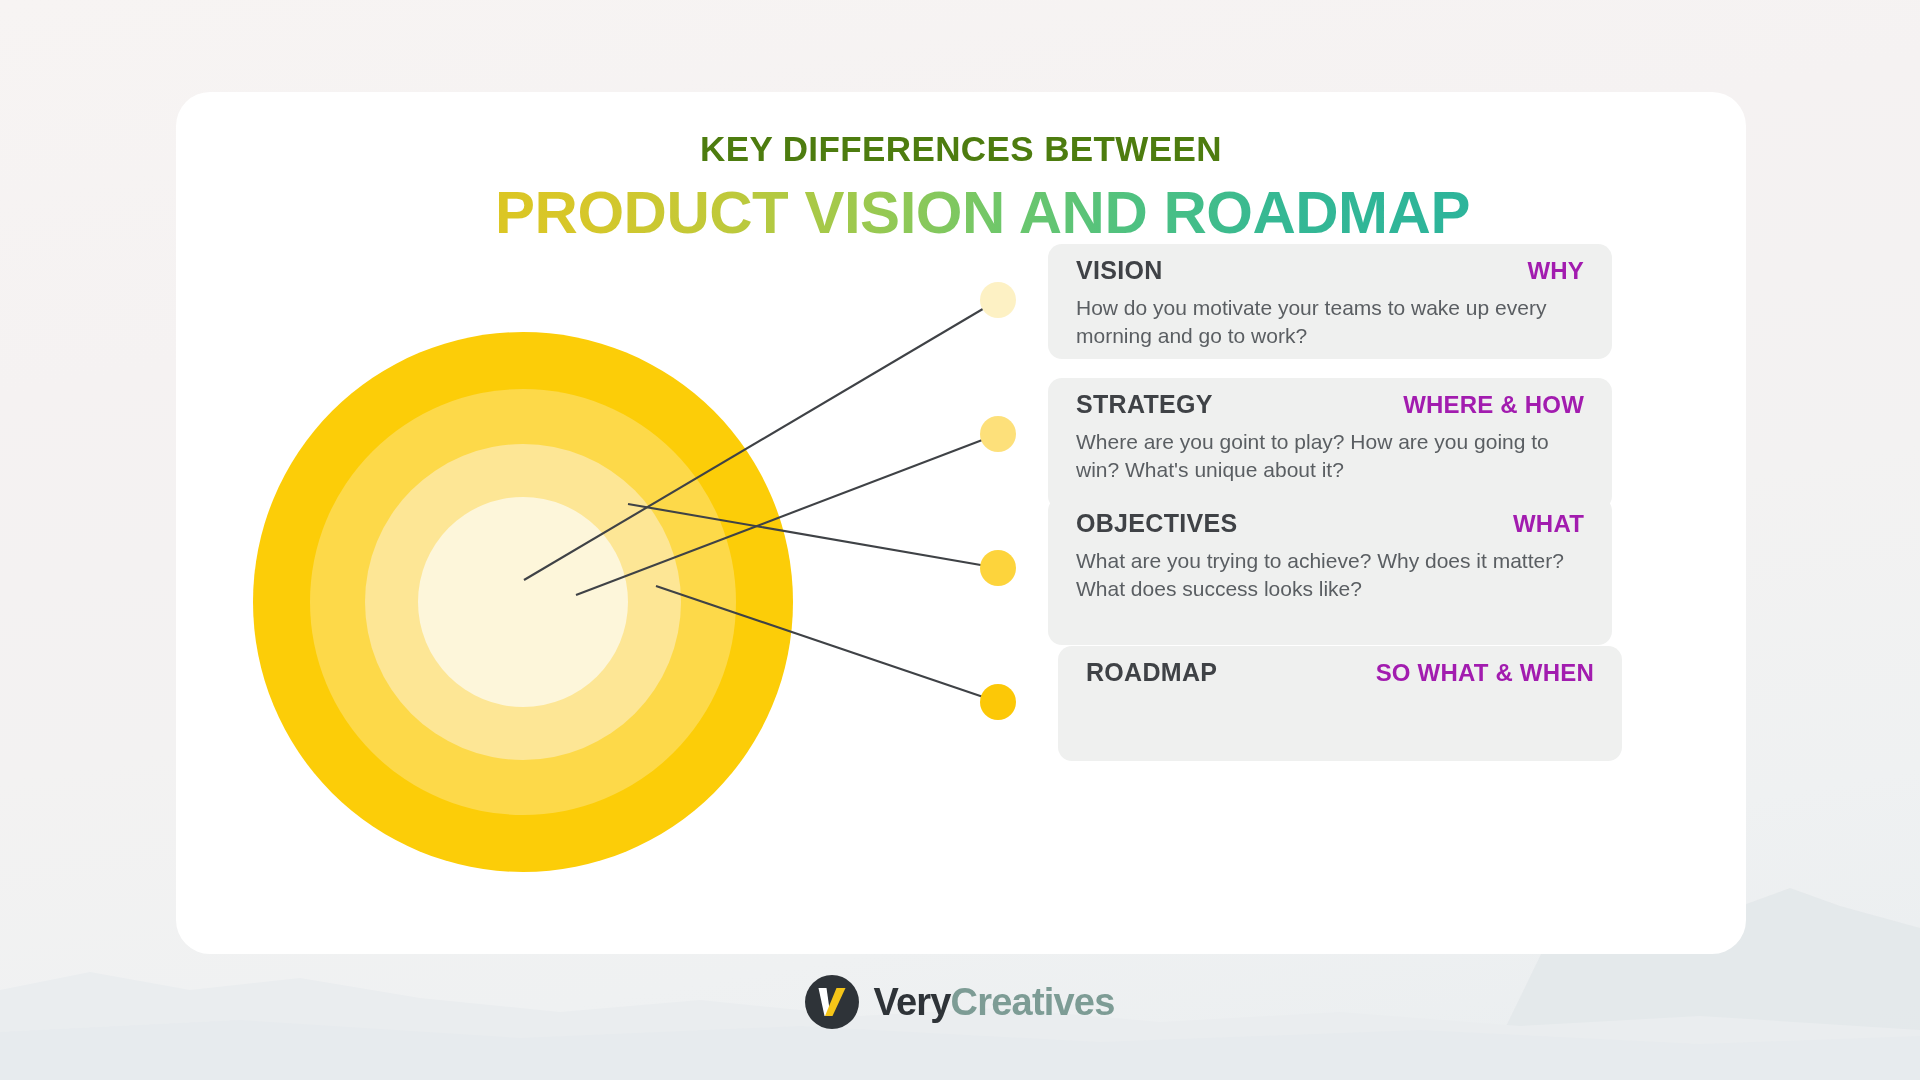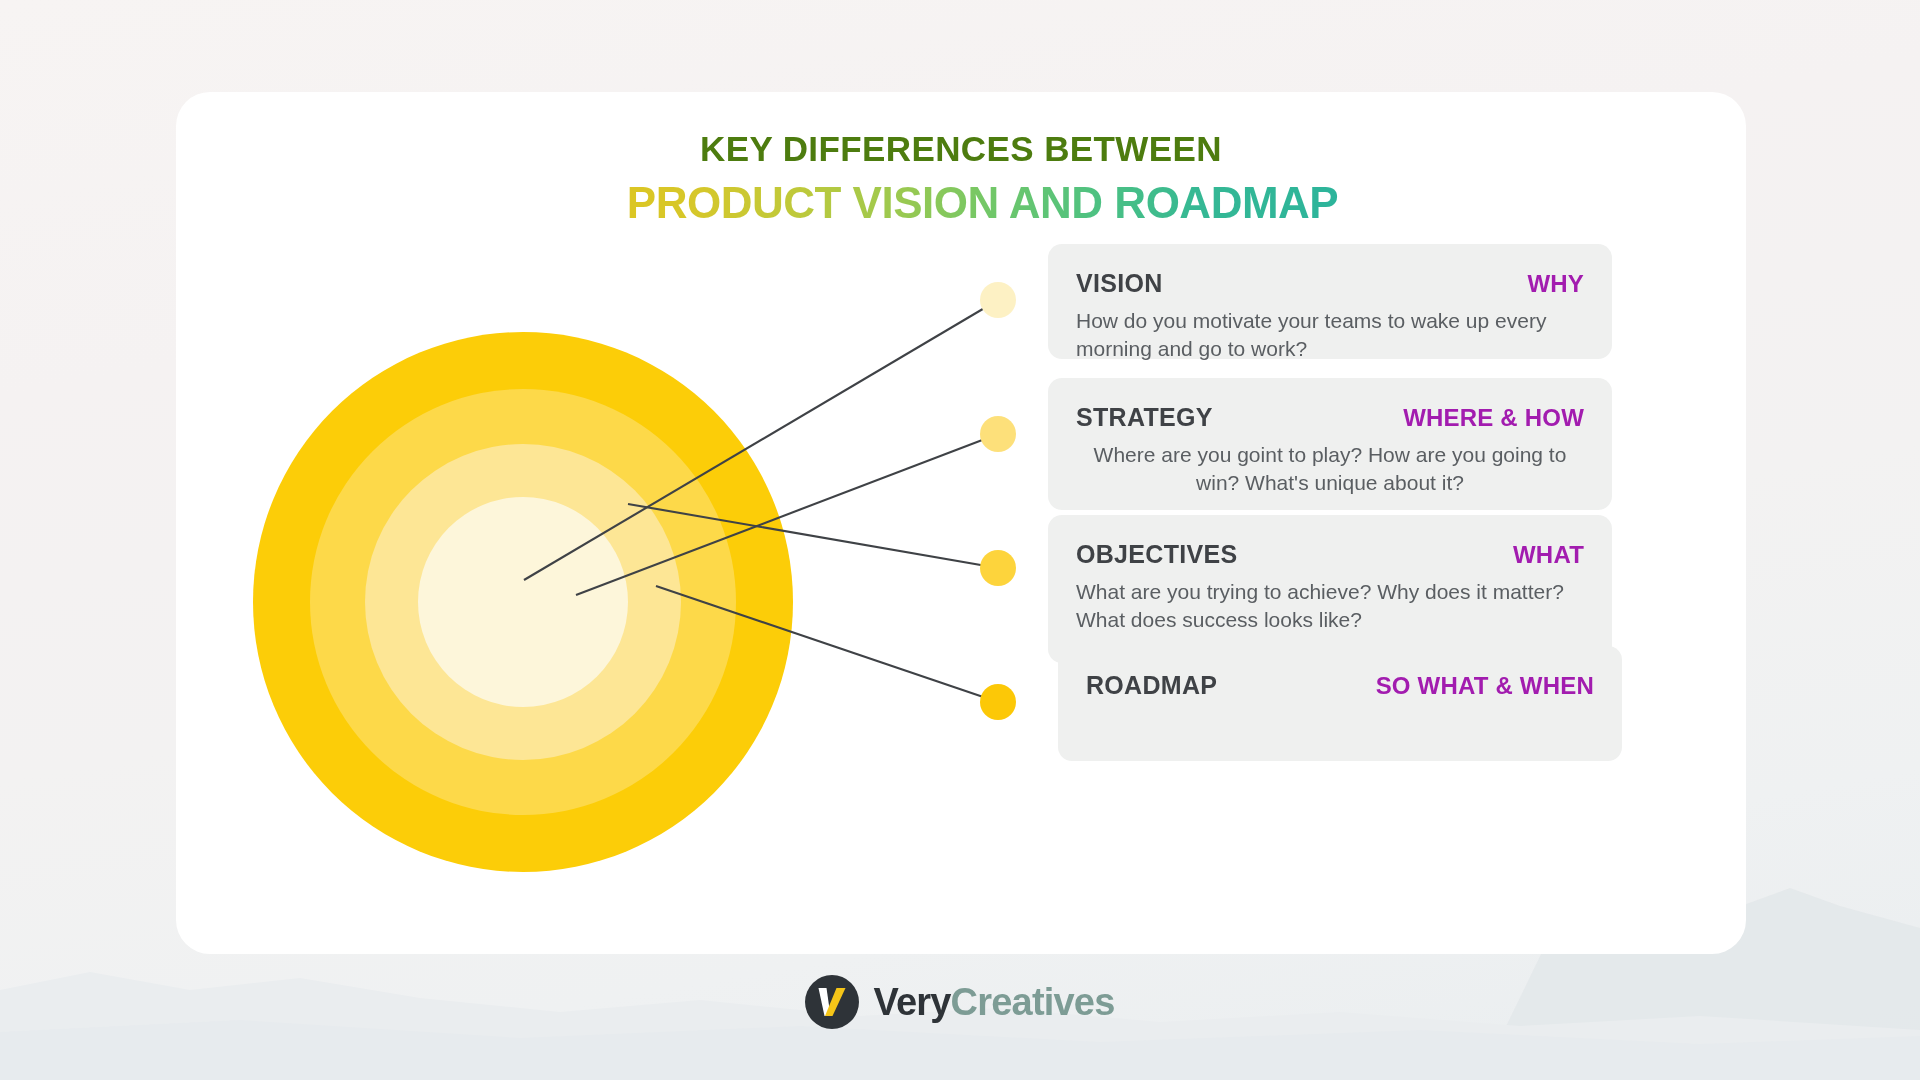--- a/index.html
+++ b/index.html
@@ -37,21 +37,21 @@
     font-size:35px;
     font-weight:bold;
     letter-spacing:0.4px;
     color:#4d7c0f;
     font-family:"Liberation Sans", sans-serif;
     text-transform:uppercase;
   }
 
   .headline {
     margin-top:9px;
-    font-size:44px;
+    font-size:60px;
     font-weight:bold;
     letter-spacing:-0.5px;
     text-transform:uppercase;
     background-image:linear-gradient(100deg,
         #dcc623 0%,
         #d6c72a 10%,
         #bfc93a 24%,
         #9cc94f 38%,
         #6fc76a 52%,
         #4dc182 66%,
@@ -79,25 +79,25 @@
   
   .dot { position:absolute; width:36px; height:36px; border-radius:50%; }
 
   
   .card {
     position:absolute;
     left:872px;
     width:564px;
     background:#eff0ef;
     border-radius:14px;
-    padding:25px 28px 21px 28px;
+    padding:12px 28px 21px 28px;
   }
   .card-1 { top:152px; height:115px; }
-  .card-2 { top:286px; height:132px;text-align:center; }
-  .card-3 { top:423px; height:148px; }
+  .card-2 { top:286px; height:132px; }
+  .card-3 { top:405px; height:148px; }
   .card-4 { top:554px; height:115px;margin-left:10px; }
 
   .card-head {
     display:flex;
     align-items:baseline;
     justify-content:space-between;
     margin-bottom:9px;
   }
   .card-title {
     font-size:25px;

